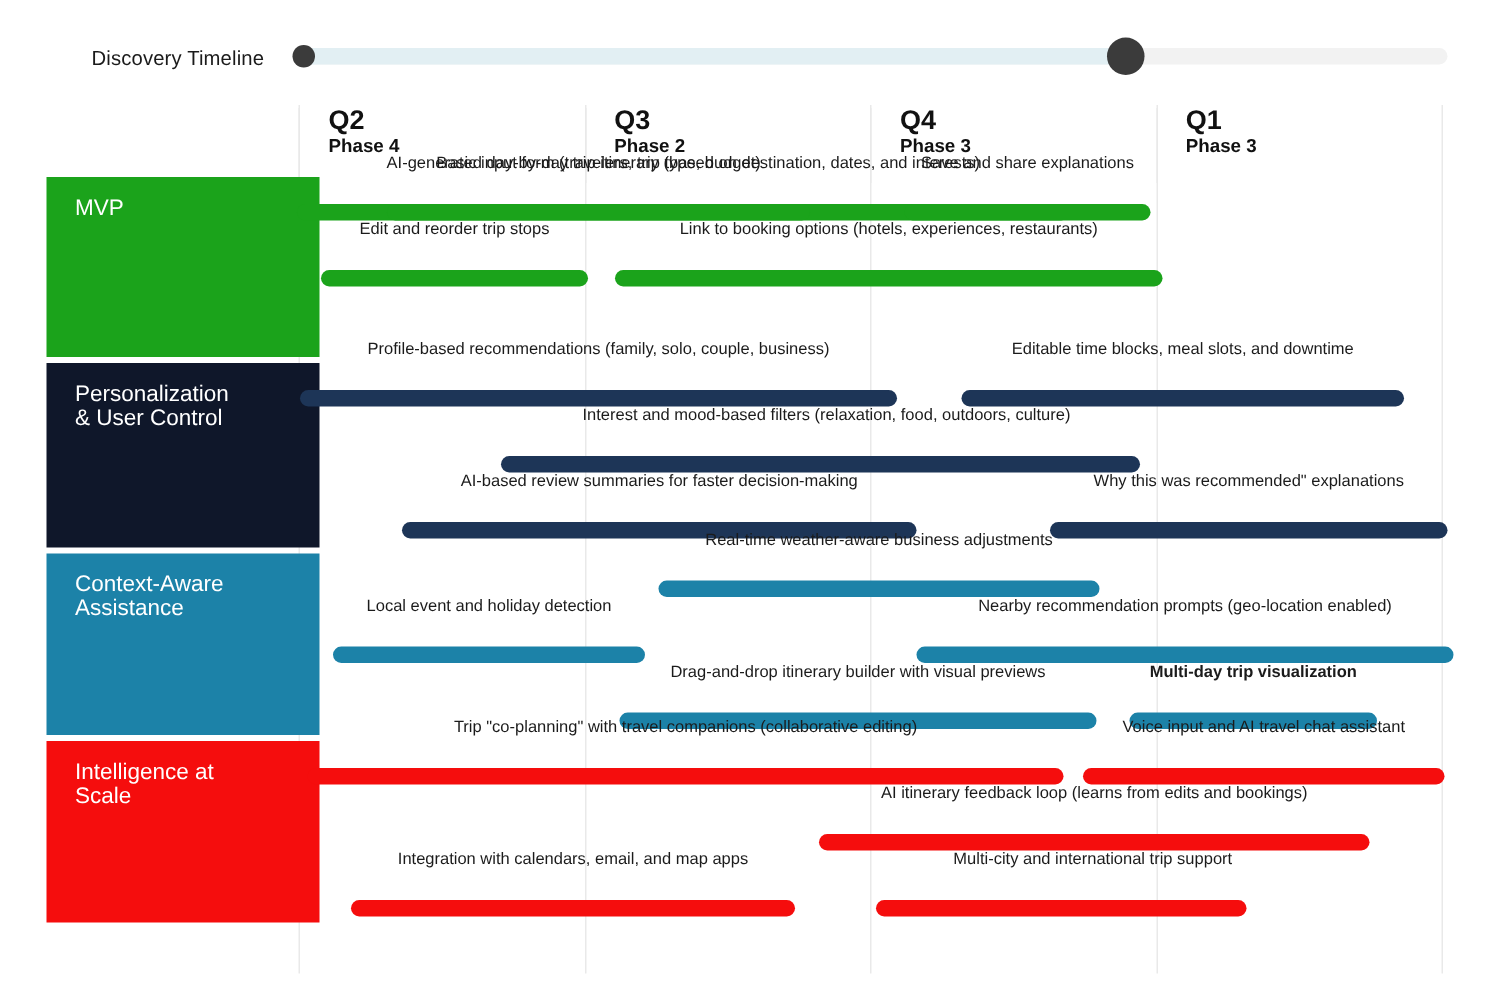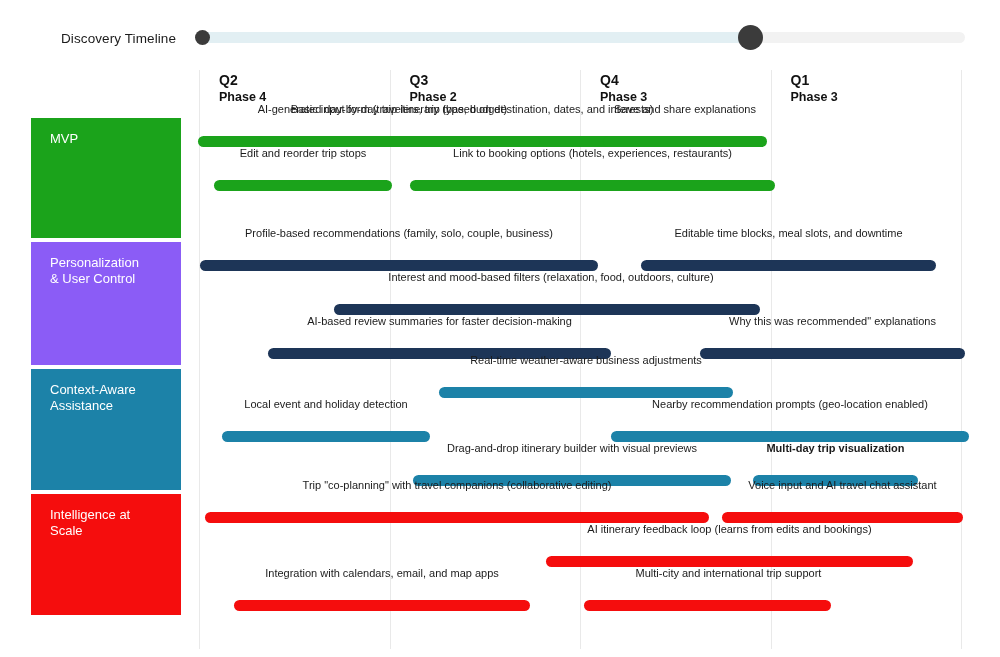--- a/index.html
+++ b/index.html
@@ -73,21 +73,21 @@
     left: 199px; top: 10px;
     width: 766px; height: 50px;
     display: flex;
   }
   .col-head {
     width: 190.5px;
     padding-left: 19px;
     border-left: 1px solid #e6e6e6;
   }
   .col-q {
-    font-size: 14px;
+    font-size: 18px;
     font-weight: bold;
     color: #111;
     line-height: 17px;
   }
   .col-phase {
     font-size: 12.5px;
     font-weight: bold;
     color: #111;
     line-height: 17px;
   }
@@ -107,23 +107,23 @@
     left: 0; top: 56px;
     width: 1000px;
   }
   .lane {
     position: relative;
     width: 1000px;
   }
   .lane-chip {
     position: absolute;
     left: 31px;
-    width: 150px;
+    width: 182px;
     color: #ffffff;
-    font-size: 13px;
+    font-size: 15px;
     padding: 13px 0 0 19px;
     line-height: 16px;
     white-space: pre-line;
   }
   .lane-rows {
     position: absolute;
     left: 199px;
     top: 0;
     width: 766px;
   }
@@ -200,21 +200,21 @@
           </div>
           <div class="task-row">
             <div class="task" style="left: 15px; width: 178px; background: rgb(27, 163, 27);"></div>
             <div class="task-label" style="left: 104px; top: -16px;">Edit and reorder trip stops</div>
             <div class="task" style="left: 211px; width: 365px; background: rgb(27, 163, 27);"></div>
             <div class="task-label" style="left: 393.5px; top: -16px;">Link to booking options (hotels, experiences, restaurants)</div>
           </div>
         </div>
       </div>
       <div class="lane" style="height: 127px;">
-        <div class="lane-chip" style="height: 123px; background: #8b5cf6;">Personalization
+        <div class="lane-chip" style="height: 123px; background: #0f172a;">Personalization
 &amp; User Control</div>
         <div class="lane-rows">
           <div class="task-row">
             <div class="task" style="left: 1px; width: 398px; background: rgb(29, 53, 87);"></div>
             <div class="task-label" style="left: 200px; top: -16px;">Profile-based recommendations (family, solo, couple, business)</div>
             <div class="task" style="left: 442px; width: 295px; background: rgb(29, 53, 87);"></div>
             <div class="task-label" style="left: 589.5px; top: -16px;">Editable time blocks, meal slots, and downtime</div>
           </div>
           <div class="task-row">
             <div class="task" style="left: 135px; width: 426px; background: rgb(29, 53, 87);"></div>

